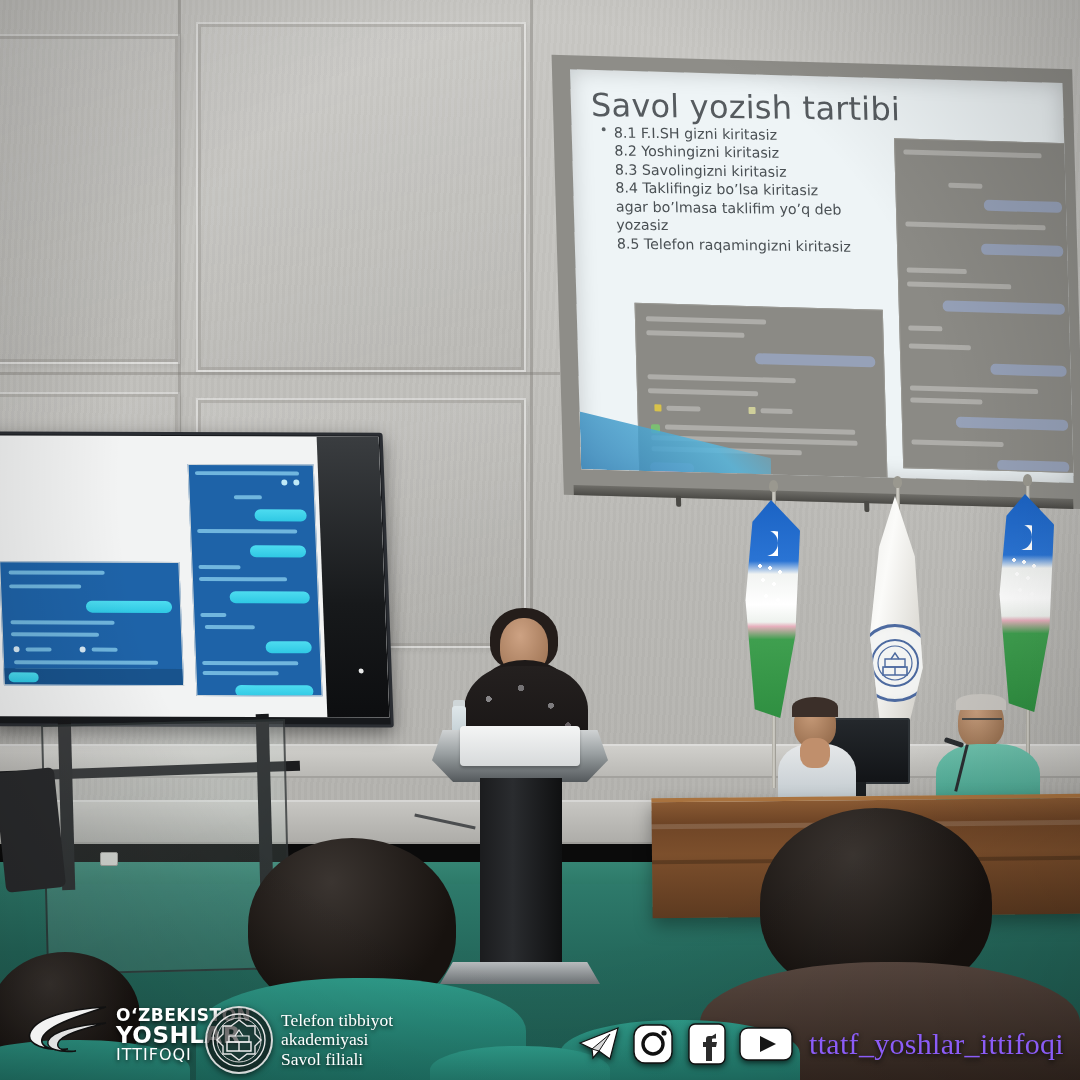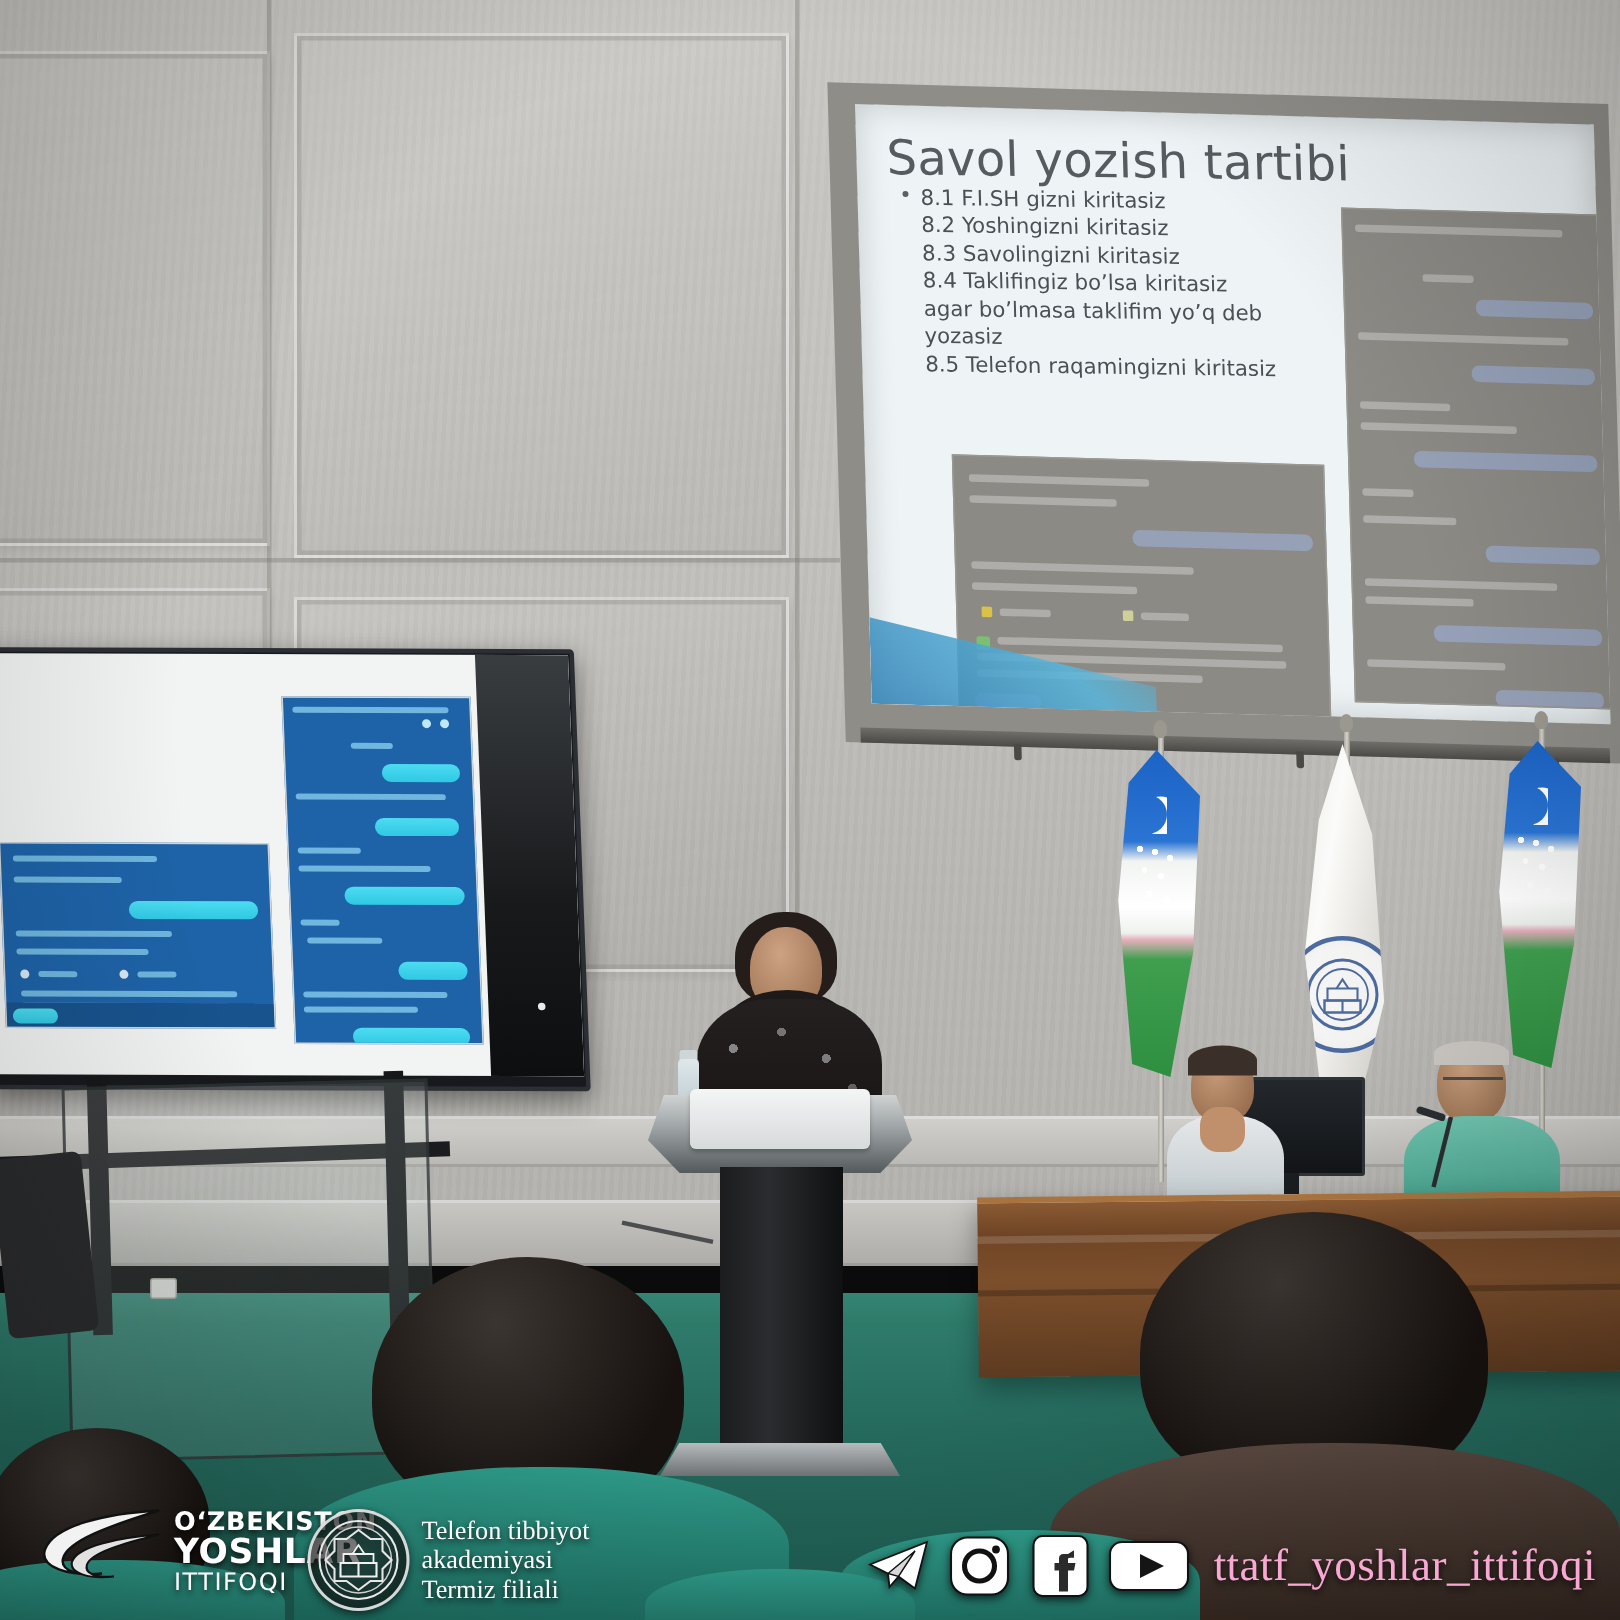--- a/index.html
+++ b/index.html
@@ -286,21 +286,21 @@
     color:#fff; font-family:"Liberation Serif", serif; font-size:17.5px; line-height:1.12;
     text-shadow:0 2px 4px rgba(0,0,0,.85);
   }
 
   .social{
     position:absolute; right:16px; bottom:14px; display:flex; align-items:center; gap:9px;
   }
   .sicon{ width:45px;height:45px; display:flex;align-items:center;justify-content:center;
           filter:drop-shadow(0 2px 3px rgba(0,0,0,.7)); }
   .handle{
-    color:#f9a8d4; font-family:"Liberation Serif", serif; font-size:30px; letter-spacing:.3px;
+    color:#8b5cf6; font-family:"Liberation Serif", serif; font-size:30px; letter-spacing:.3px;
     text-shadow:0 2px 5px rgba(0,0,0,.85); margin-left:6px;
   }
 
   .vignette{
     position:absolute; inset:0; pointer-events:none;
     background:radial-gradient(ellipse at 50% 45%, rgba(0,0,0,0) 55%, rgba(0,0,0,.22) 100%);
   }
 </style>
 </head>
 <body>
@@ -553,21 +553,21 @@
           <circle cx="28" cy="28" r="22" fill="none" stroke="#cfcfcf" stroke-width="1"></circle>
           <path d="M28 8 L36 14 L44 14 L44 22 L50 28 L44 34 L44 42 L36 42 L28 48 L20 42 L12 42 L12 34 L6 28 L12 22 L12 14 L20 14 Z" fill="none" stroke="#e6e6e6" stroke-width="1.4"></path>
           <path d="M16 30 h24 v9 h-24 z M28 30 v9" fill="none" stroke="#f0f0f0" stroke-width="1.4"></path>
           <path d="M18 24 h20 v6 h-20 z" fill="none" stroke="#f0f0f0" stroke-width="1.2"></path>
           <path d="M24 24 l4 -6 l4 6" fill="none" stroke="#f0f0f0" stroke-width="1.2"></path>
         </svg>
       </div>
       <div class="acad-text">
         <div>Telefon tibbiyot</div>
         <div>akademiyasi</div>
-        <div>Termiz filiali</div>
+        <div>Savol filiali</div>
       </div>
     </div>
 
     <div class="social">
       <div class="sicon">
         <svg width="44" height="40" viewBox="0 0 44 40" aria-hidden="true">
           <path d="M3 19 L41 4 L33 35 L22 27 L16 34 L15 25 Z" fill="#fff" stroke="#111" stroke-width="1.2"></path>
           <path d="M15 25 L33 10 L22 27 Z" fill="#d8d8d8" stroke="#111" stroke-width="1"></path>
         </svg>
       </div>

